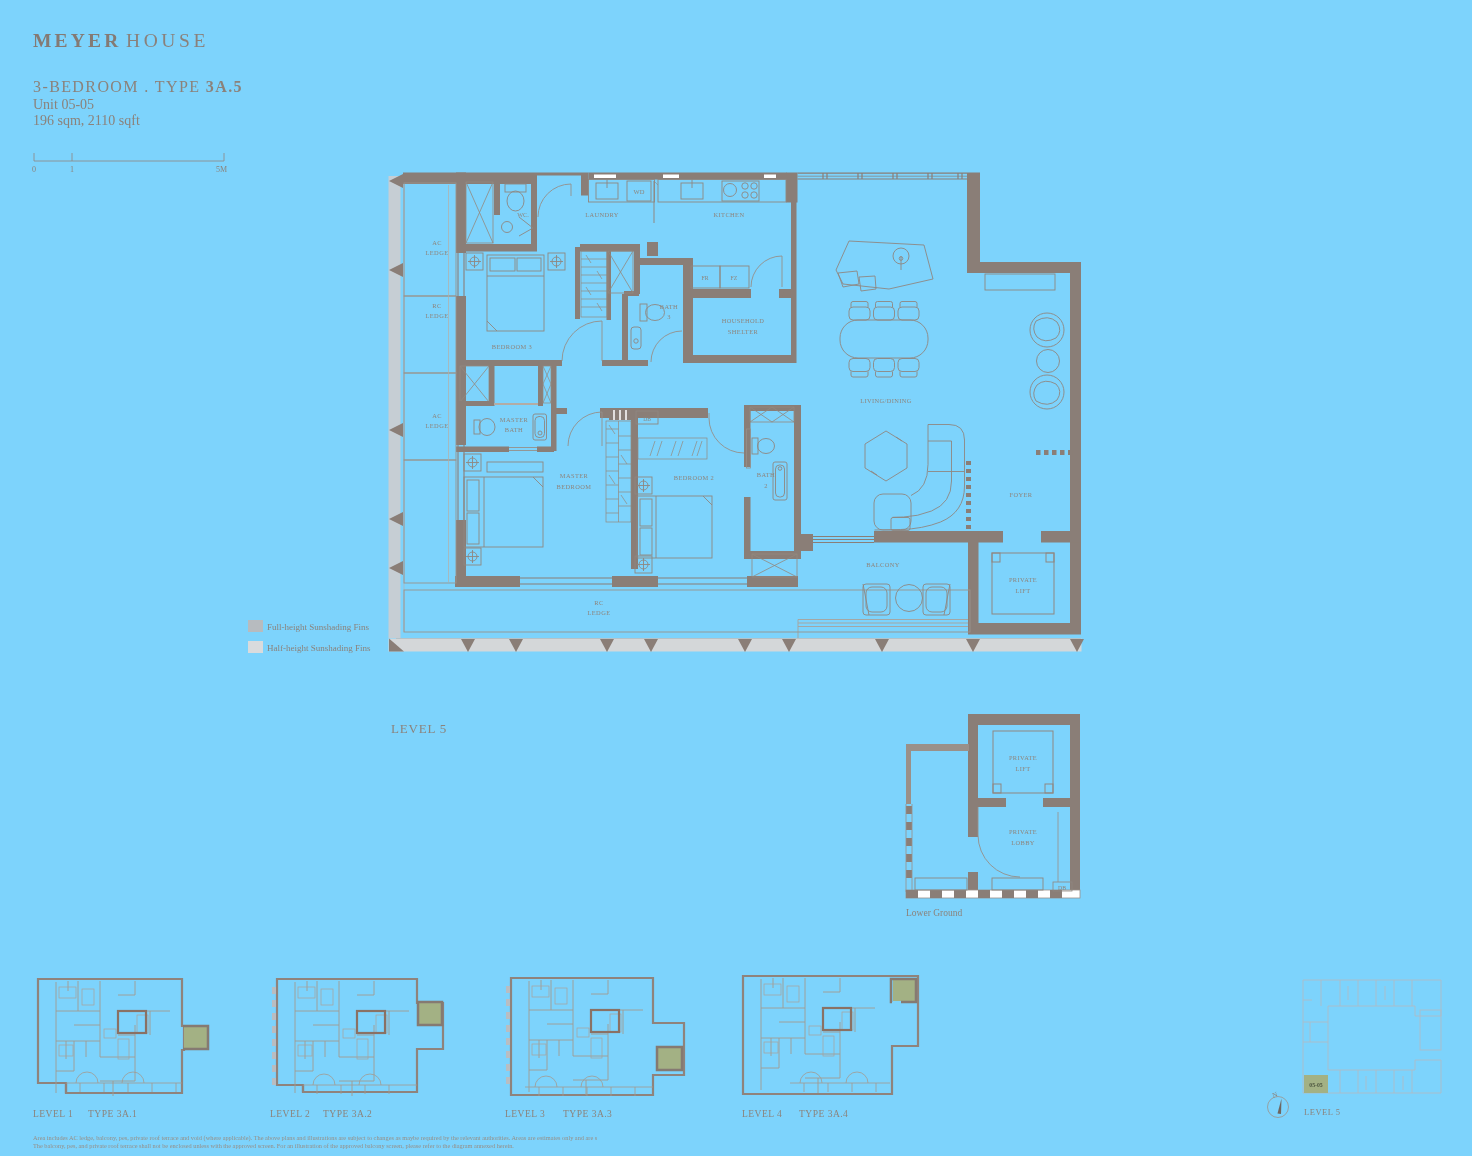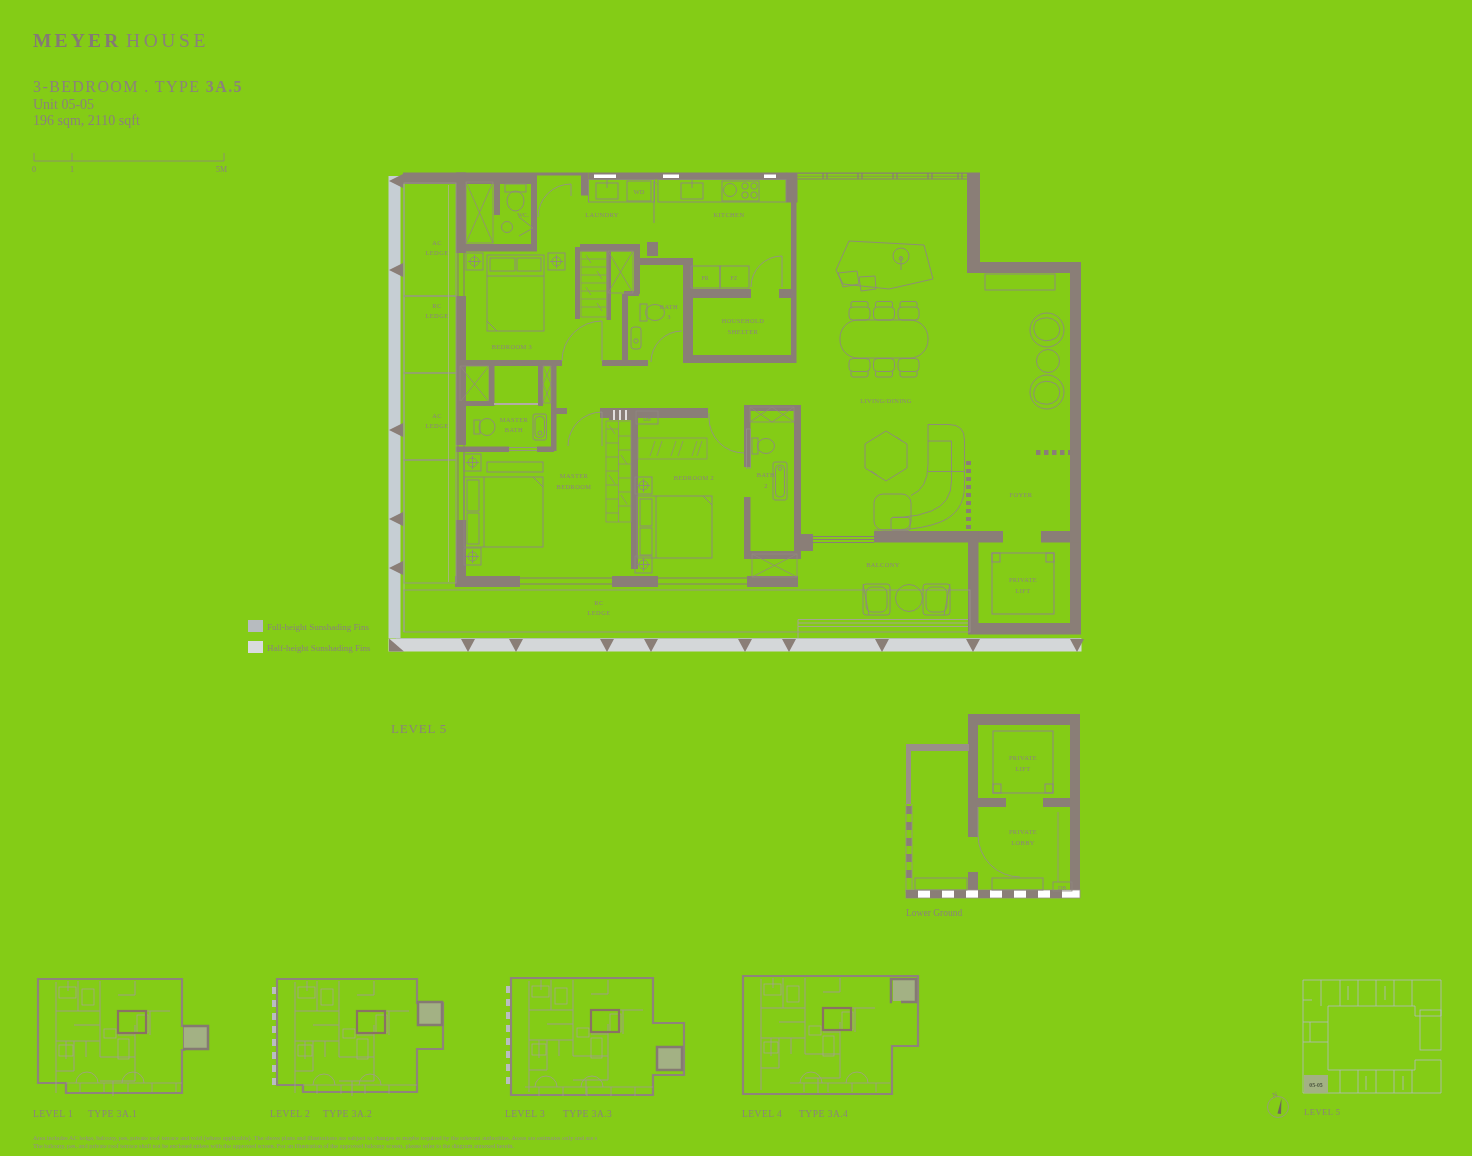--- a/index.html
+++ b/index.html
@@ -1,15 +1,15 @@
 <!DOCTYPE html>
 <html><head><meta charset="utf-8">
 <style>
 html,body{margin:0;padding:0;background:#fff}
-#page{position:relative;width:1472px;height:1156px;overflow:hidden;background:#84cc16;font-family:"Liberation Serif",serif}
+#page{position:relative;width:1472px;height:1156px;overflow:hidden;background:#7dd3fc;font-family:"Liberation Serif",serif}
 </style></head>
 <body>
 <div id="page">
 <svg width="1472" height="1156" viewBox="0 0 1472 1156" font-family="Liberation Serif">
 
 <g>
 <text x="33" y="47" font-size="19.5" font-weight="bold" letter-spacing="3.2" fill="#847a74">MEYER</text>
 <text x="126" y="47" font-size="19.5" letter-spacing="3.6" fill="#8a817b">HOUSE</text>
 </g>
 

